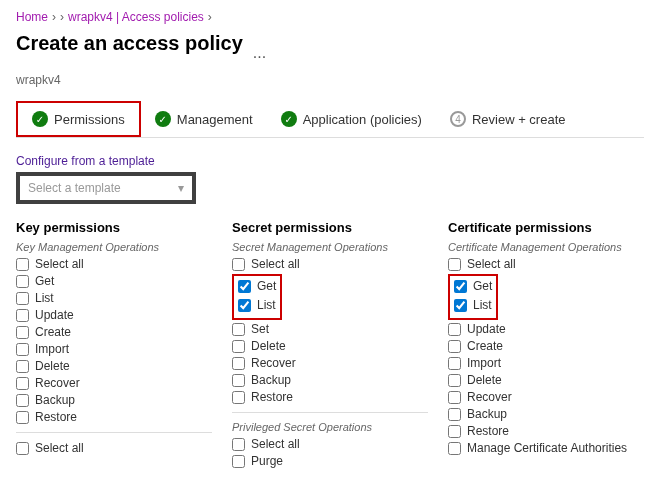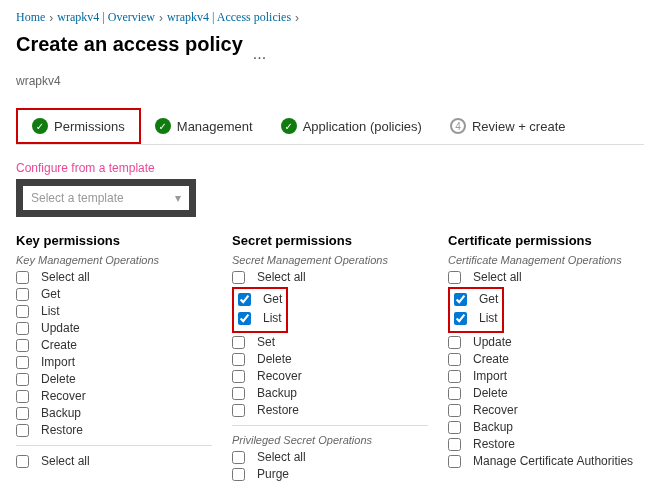--- a/index.html
+++ b/index.html
@@ -14,32 +14,32 @@
     }
     .breadcrumb {
       font-size: 12px;
       color: #0078d4;
       margin-bottom: 8px;
       display: flex;
       align-items: center;
       gap: 4px;
     }
     .breadcrumb span { color: #333; }
-    .breadcrumb a { color: #0369a1; text-decoration: none; font-family: Liberation Serif, serif; }
+    .breadcrumb a { color: #a21caf; text-decoration: none; }
     .breadcrumb .sep { color: #666; }
     .page-title {
       font-size: 20px;
       font-weight: 600;
       color: #000;
       margin-bottom: 18px;
     }
     .page-subtitle {
       font-size: 12px;
       color: #666;
-      margin-bottom: 20px;
+      margin-bottom: 14px;
     }
     .tabs-row {
       display: flex;
       align-items: center;
       gap: 0;
       border-bottom: 1px solid #ddd;
       margin-bottom: 16px;
     }
     .tab {
       display: flex;
@@ -78,27 +78,27 @@
       align-items: center;
       justify-content: center;
       color: #999;
       font-size: 10px;
     }
     .template-row {
       margin-bottom: 16px;
     }
     .template-label {
       font-size: 12px;
-      color: #ec4899;
+      color: #4c1d95;
       margin-bottom: 4px;
     }
     .template-select {
       display: flex;
       align-items: center;
-      border: 7px solid #404040;
+      border: 4px solid #404040;
       padding: 5px 8px;
       width: 180px;
       cursor: pointer;
       font-size: 12px;
       color: #999;
       background: #fff;
       justify-content: space-between;
     }
     .permissions-grid {
       display: grid;
@@ -114,21 +114,21 @@
     }
     .perm-sub-title {
       font-size: 11px;
       color: #666;
       margin-bottom: 4px;
       font-style: italic;
     }
     .checkbox-item {
       display: flex;
       align-items: center;
-      gap: 12px;
+      gap: 6px;
       margin-bottom: 3px;
       font-size: 12px;
     }
     .checkbox-item input[type="checkbox"] {
       width: 13px;
       height: 13px;
       cursor: pointer;
       accent-color: #0078d4;
       flex-shrink: 0;
     }
@@ -162,21 +162,20 @@
       align-items: center;
       gap: 6px;
     }
   </style>
 </head>
 <body>
 
 <div class="breadcrumb">
   <a>Home</a>
   <span class="sep">›</span>
-  <a>wrapkv4 | Overview</a>
   <span class="sep">›</span>
   <a>wrapkv4 | Access policies</a>
   <span class="sep">›</span>
 </div>
 
 <div class="title-row">
   <h1 class="page-title">Create an access policy</h1>
   <button class="ellipsis-btn">...</button>
 </div>
 <div class="page-subtitle">wrapkv4</div>

